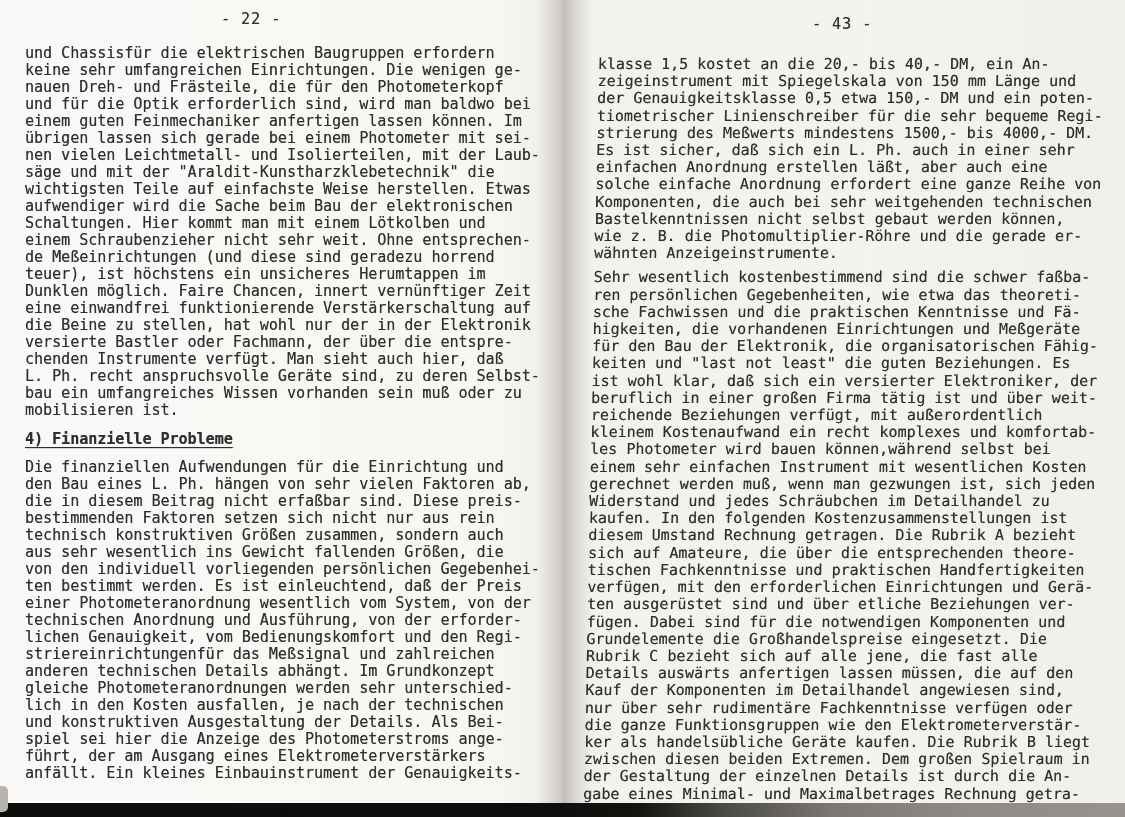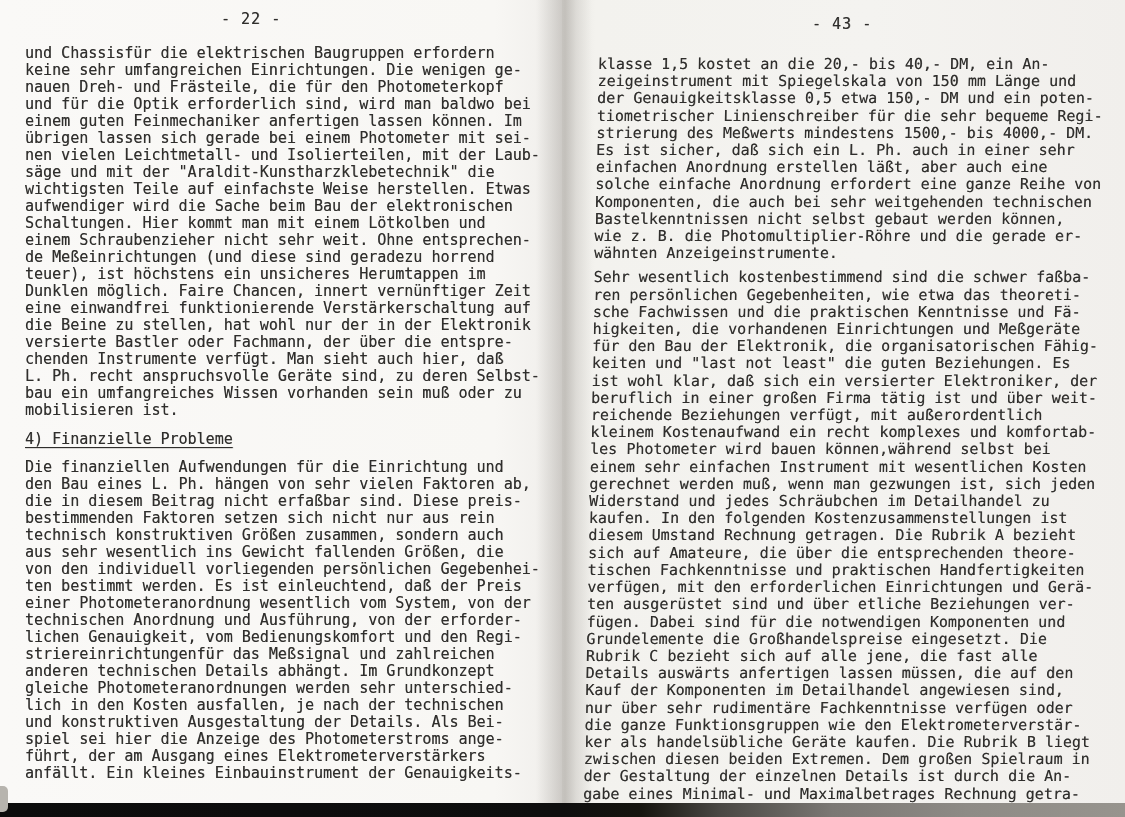--- a/index.html
+++ b/index.html
@@ -46,21 +46,21 @@
   .para {
     font-size: 15px;
     white-space: pre-line;
     margin: 0;
   }
   .left-text .para  { line-height: 17px; }
   .right-text .para { line-height: 17.2px; }
   .right-text .para + .para { margin-top: 7px; }
   .heading {
     font-size: 15px;
-    font-weight: normal;
+    font-weight: bold;
     line-height: 17px;
     margin: 12px 0 11px 0;
     text-decoration: underline;
     text-underline-offset: 3px;
     text-decoration-thickness: 1.3px;
   }
   .gutter {
     position: absolute; top: 0; left: 536px;
     width: 56px; height: 100%;
     background: linear-gradient(90deg,

